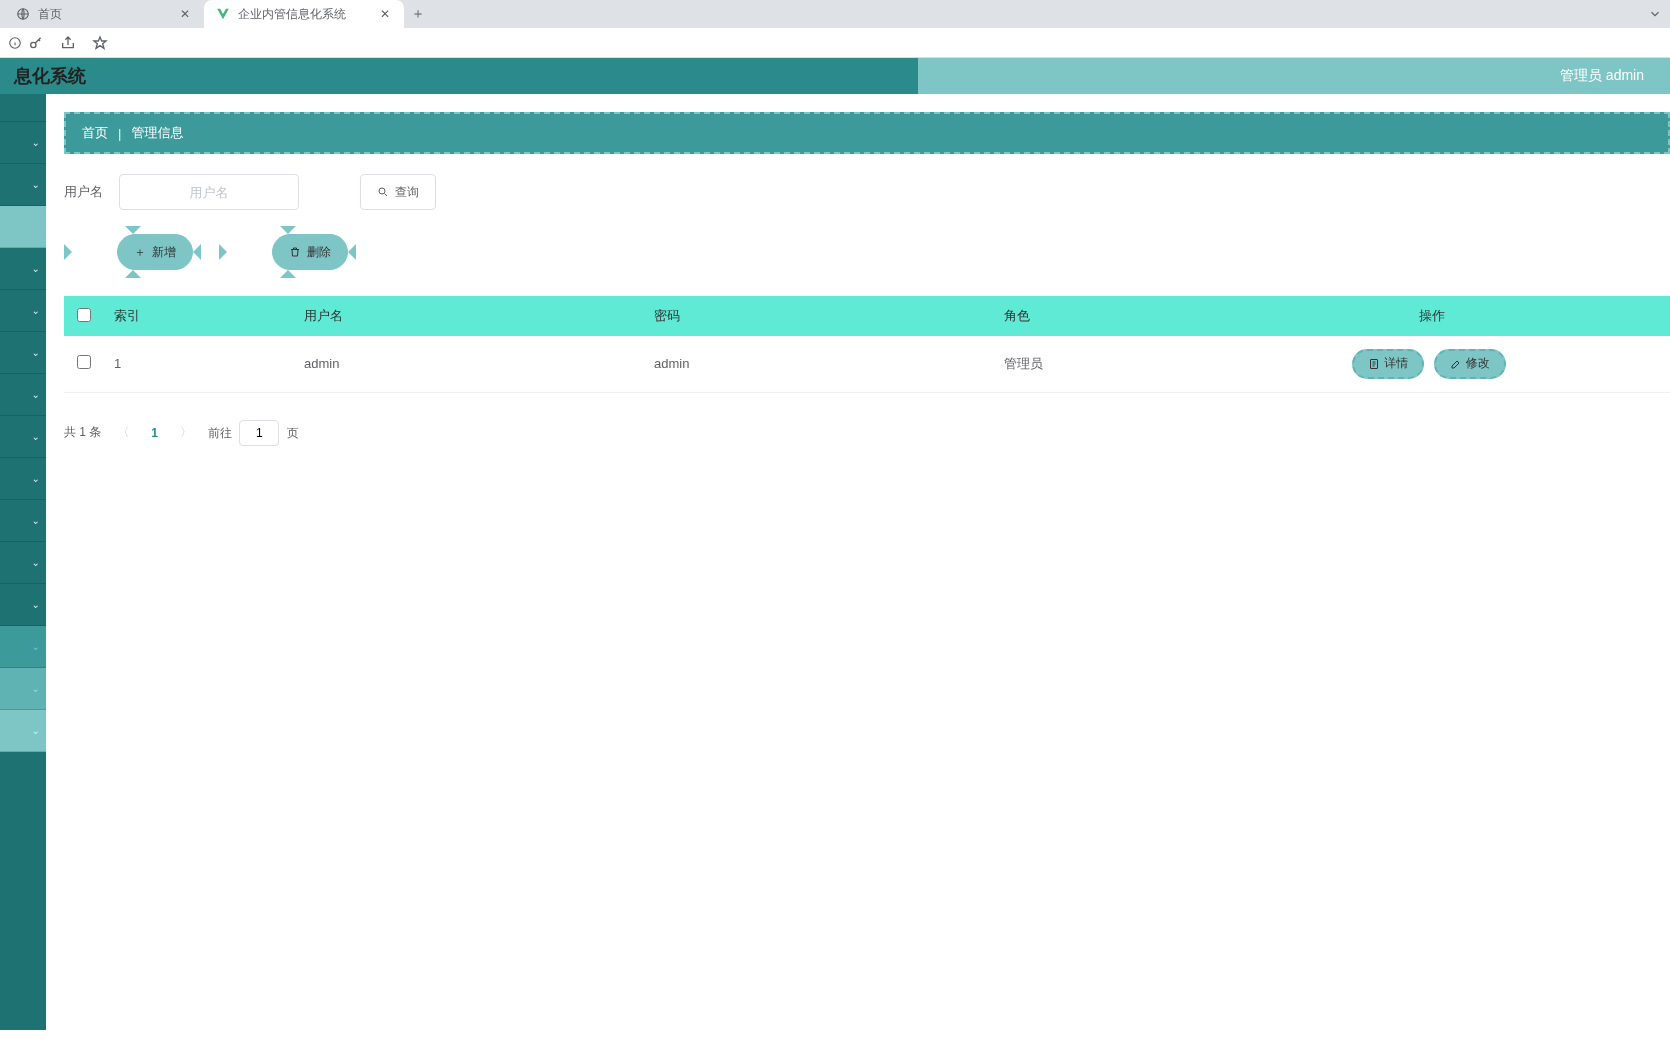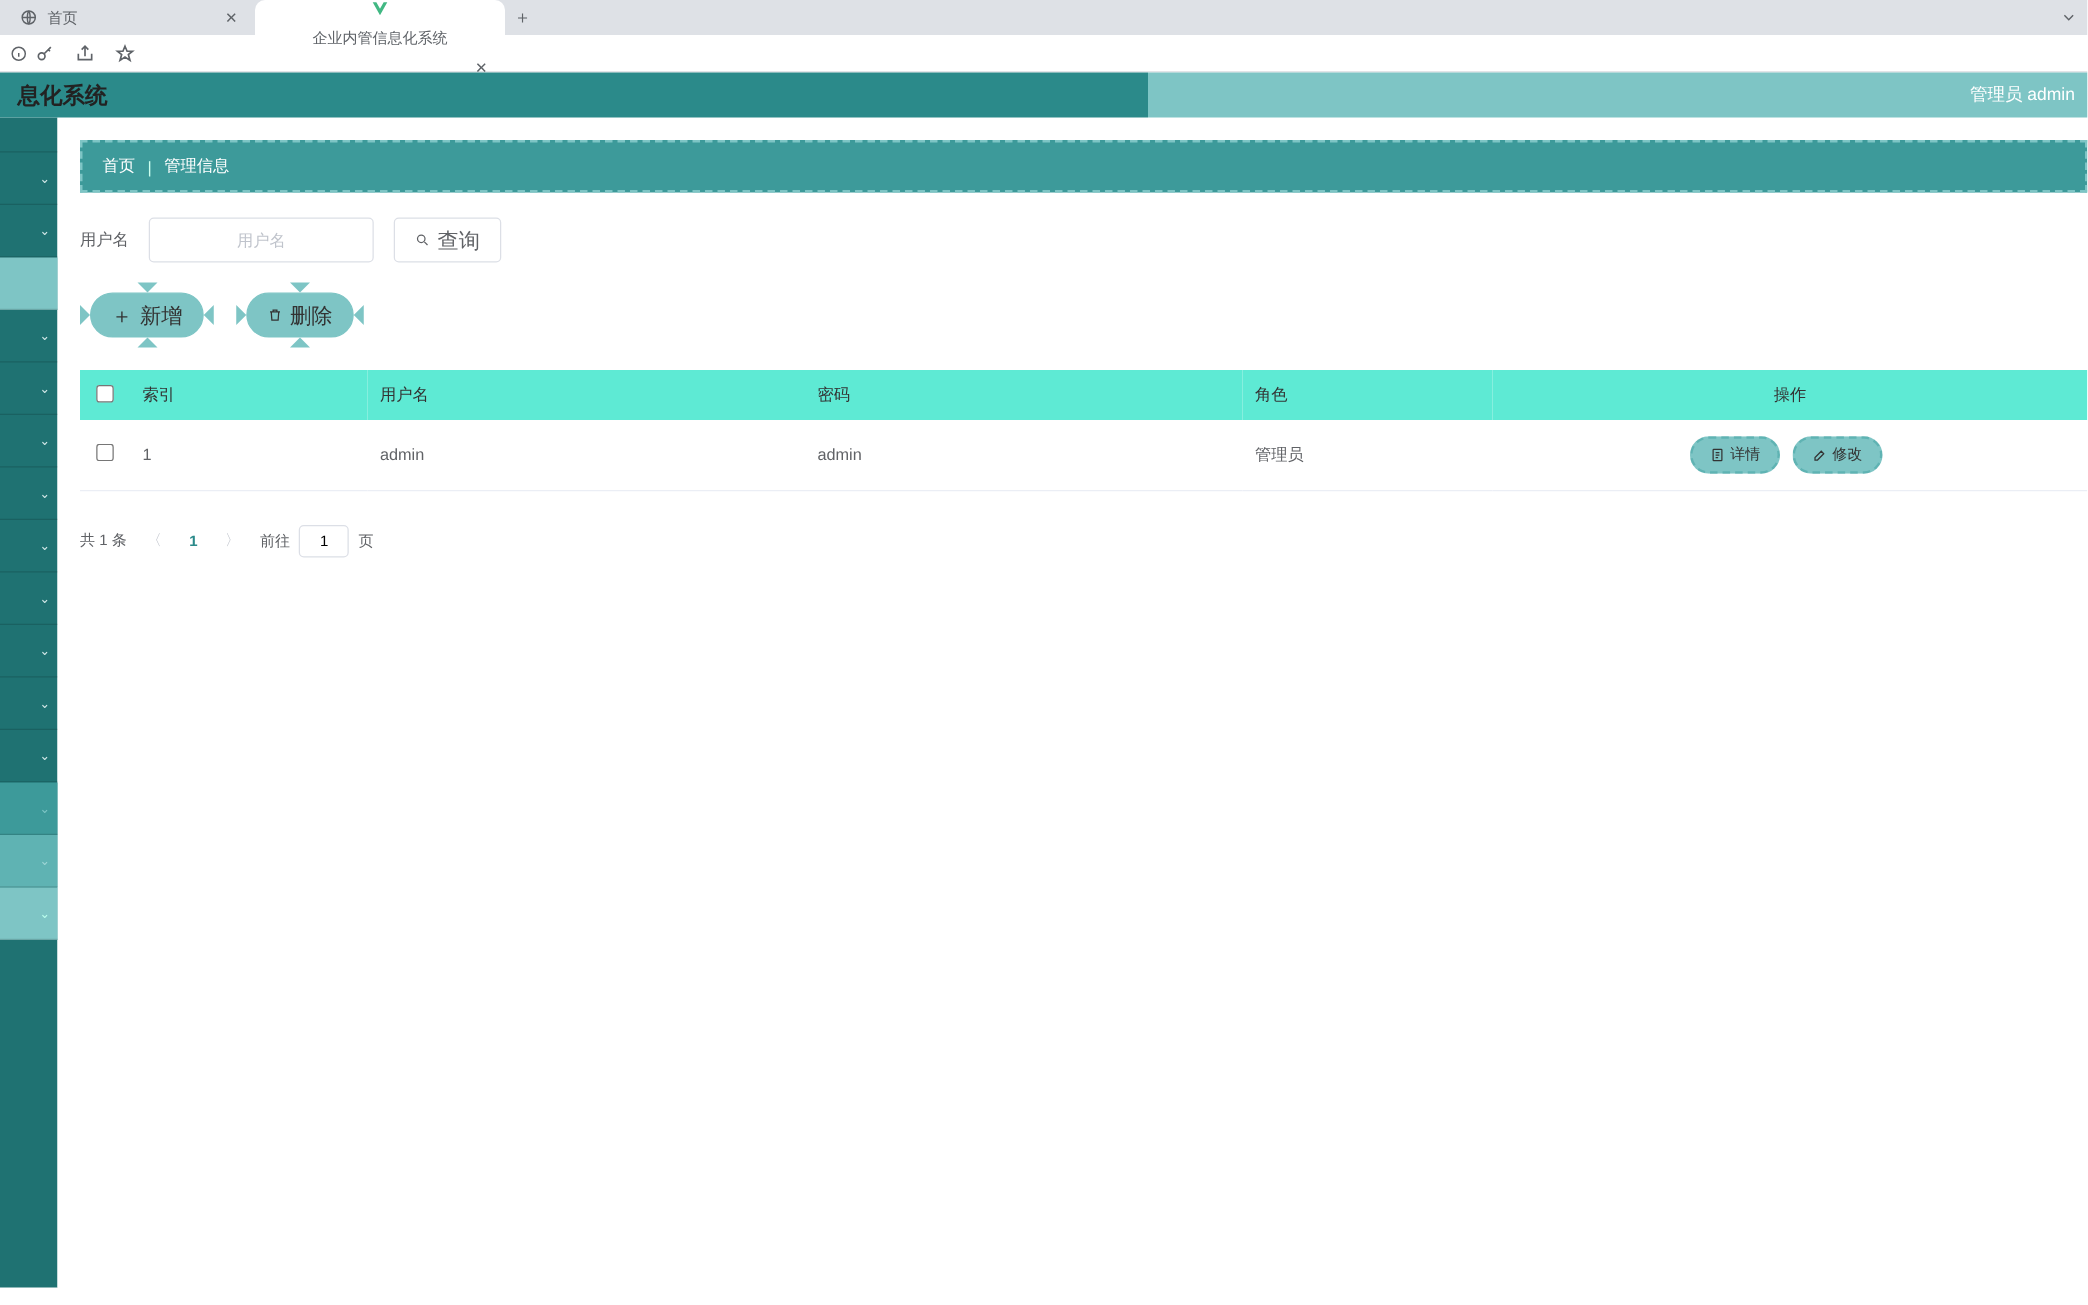--- a/index.html
+++ b/index.html
@@ -1,58 +1,58 @@
 <!DOCTYPE html>
 <html><head>
 <meta charset="utf-8">
 <style>
 * { margin: 0; padding: 0; box-sizing: border-box; font-family: "Microsoft YaHei", Arial, sans-serif; }
 body { background: #fff; height: 1044px; width: 1670px; overflow: hidden; }
 
 
 .browser-tabs { height: 28px; background: #dee1e6; display: flex; align-items: center; padding: 0 4px; position: relative; }
 .tab { display: flex; align-items: center; height: 28px; padding: 0 12px; font-size: 12px; color: #5f6368; min-width: 200px; gap: 8px; position: relative; }
-.tab.active { background: #fff; border-radius: 8px 8px 0 0; flex-direction: column; }
+.tab.active { background: #fff; border-radius: 8px 8px 0 0; }
 .tab .favicon { width: 14px; height: 14px; display: inline-flex; align-items: center; justify-content: center; }
 .tab .close { margin-left: auto; width: 14px; height: 14px; display: inline-flex; align-items: center; justify-content: center; color: #5f6368; cursor: pointer; }
 .tab-add { width: 28px; height: 28px; display: inline-flex; align-items: center; justify-content: center; color: #5f6368; cursor: pointer; font-size: 14px; }
 .tab-dropdown { position: absolute; right: 8px; color: #5f6368; }
 
 .browser-addr { height: 30px; background: #fff; border-bottom: 1px solid #dadce0; display: flex; align-items: center; padding: 0 8px; font-size: 13px; color: #5f6368; }
 .browser-addr .info-icon { margin-right: 6px; }
 .browser-addr .url { flex: 1; }
 .browser-addr .url .host { color: #202124; }
 .browser-addr .url .rest { color: #80868b; }
 .browser-addr .right-icons { display: flex; gap: 16px; align-items: center; color: #5f6368; }
 
 
 .app-header { height: 36px; background: linear-gradient(90deg, #2b8a8a 0%, #2b8a8a 55%, #7ec5c5 55%, #7ec5c5 100%); color: #222; display: flex; align-items: center; padding: 0 14px; position: relative; }
 .app-header .title { font-size: 18px; font-weight: bold; color: #222; }
-.app-header .user { position: absolute; right: 10px; color: #fff; font-size: 14px; }
+.app-header .user { position: absolute; right: 26px; color: #fff; font-size: 14px; }
 
 
 .layout { display: flex; height: calc(1044px - 28px - 30px - 50px); }
 
 .sidebar { width: 46px; background: #1f7272; display: flex; flex-direction: column; }
 .sidebar-item { height: 42px; border-bottom: 1px solid rgba(0,0,0,0.15); display: flex; align-items: center; justify-content: flex-end; padding-right: 6px; cursor: pointer; position: relative; }
 .sidebar-item.active { background: #7ec5c5; }
 .sidebar-item.sub { background: #3d9a9a; }
 .sidebar-item .chev { color: #d6eaea; font-size: 10px; }
 
 .main { flex: 1; padding: 18px 0 18px 18px; background: #fff; overflow: auto; }
 
 .breadcrumb { background: #3d9a9a; border: 2px dashed #7ec5c5; padding: 10px 16px; color: #fff; font-size: 13px; display: flex; align-items: center; gap: 10px; }
 .breadcrumb .sep { color: #cfe; }
 .breadcrumb a { color: #fff; text-decoration: none; }
 
 .search-row { display: flex; align-items: center; gap: 16px; margin: 20px 0 16px; font-size: 13px; color: #606266; }
 .search-row label { color: #606266; }
 .search-row input[type=text] { width: 180px; height: 36px; border: 1px solid #dcdfe6; border-radius: 4px; padding: 0 12px; font-size: 13px; text-align: center; color: #606266; }
 .search-row input[type=text]::placeholder { color: #c0c4cc; }
-.btn { height: 36px; border: 1px solid #dcdfe6; background: #fff; border-radius: 4px; padding: 0 16px; font-size: 17px; color: #606266; display: inline-flex; align-items: center; gap: 6px; cursor: pointer; }
+.btn { height: 36px; border: 1px solid #dcdfe6; background: #fff; border-radius: 4px; padding: 0 16px; font-size: 12px; color: #606266; display: inline-flex; align-items: center; gap: 6px; cursor: pointer; margin-left: 45px; }
 .btn.teal { background: #7ec5c5; border-color: #7ec5c5; color: #333; }
 .btn.pill { border-radius: 18px; position: relative; }
 
 
 .action-row { display: flex; gap: 18px; margin-bottom: 18px; }
 .btn-wrap { position: relative; display: inline-block; padding: 8px; }
 .btn-wrap::before, .btn-wrap::after,
 .btn-wrap .c1, .btn-wrap .c2 {
   content: ""; position: absolute; width: 0; height: 0;
 }

